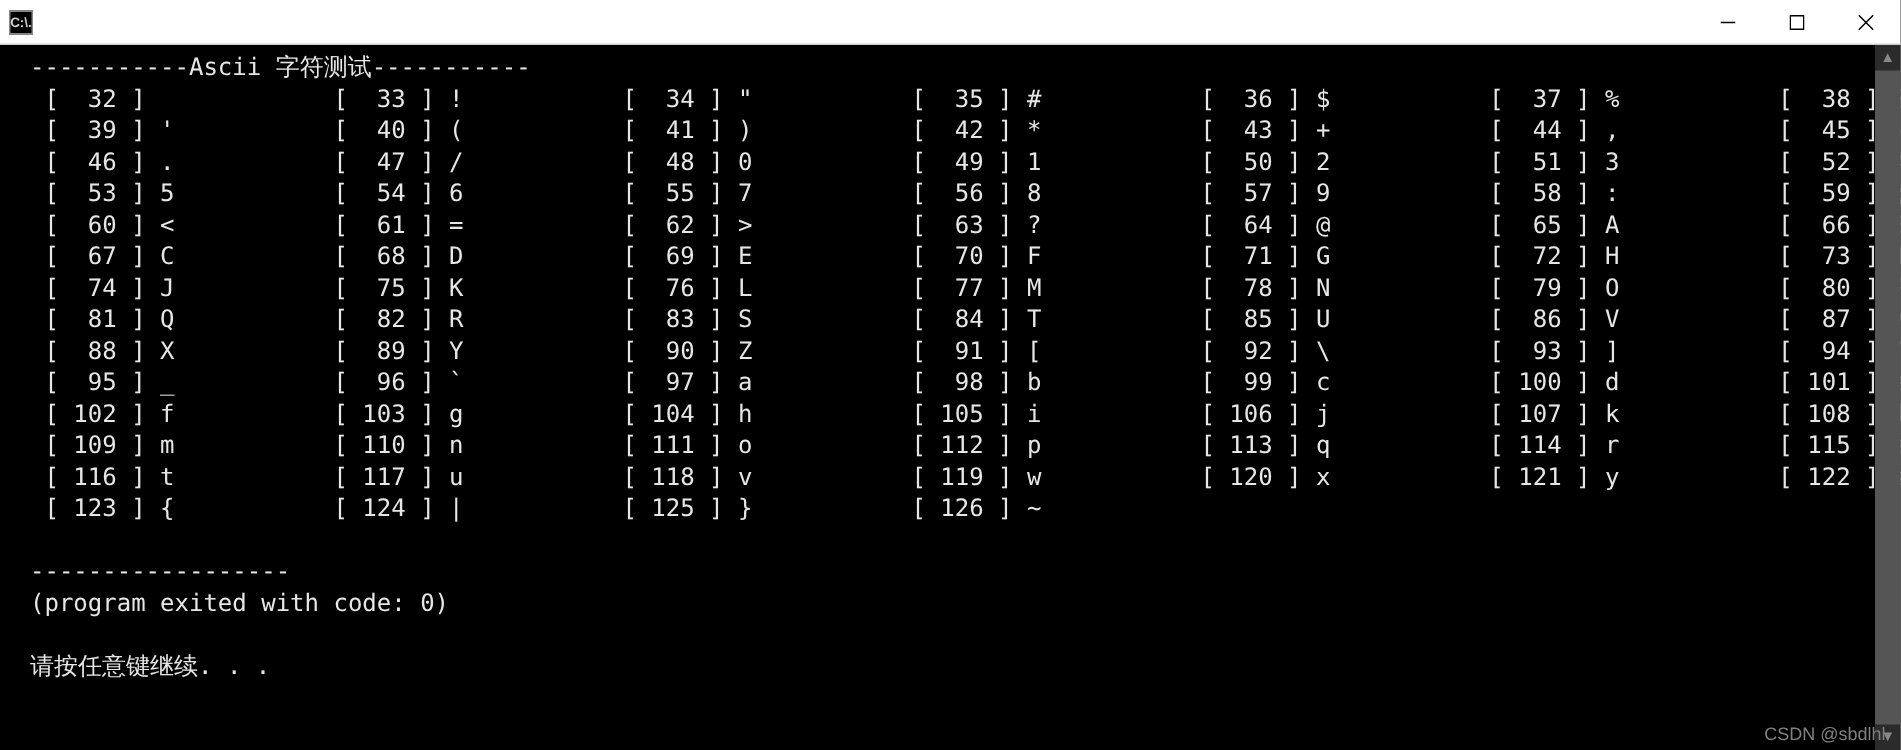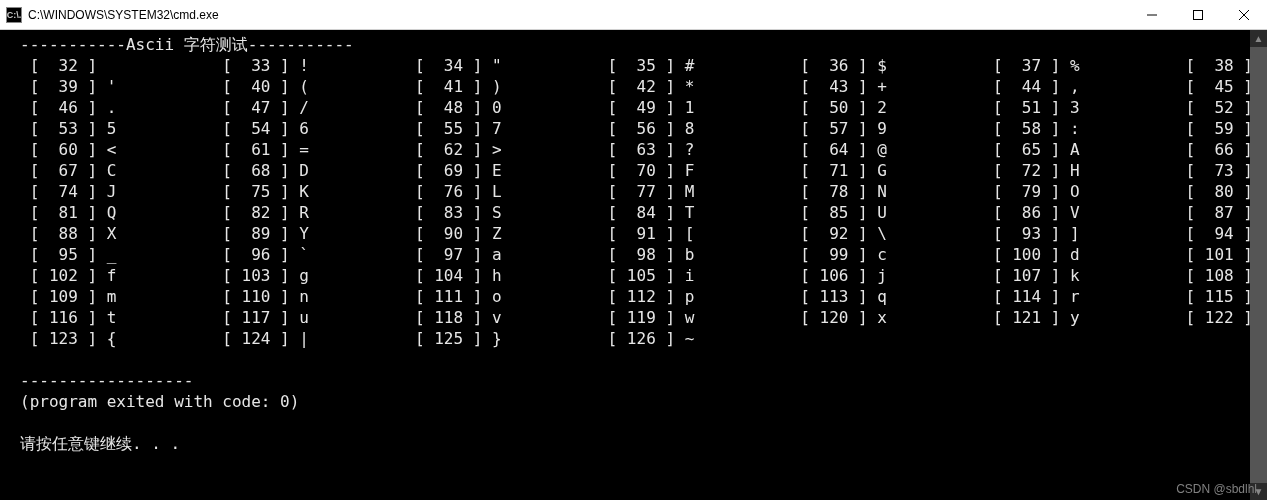--- a/index.html
+++ b/index.html
@@ -67,21 +67,20 @@
     position:absolute; right:10px; bottom:4px;
     color:#808080; font-size:12px;
     font-family:"Segoe UI", Arial, sans-serif;
   }
 </style>
 </head>
 <body>
 
 <div class="titlebar">
   <div class="cmd-icon">C:\.</div>
-  <div class="title">C:\WINDOWS\SYSTEM32\cmd.exe</div>
   <div class="spacer"></div>
   <div class="winbtn">
     <svg viewBox="0 0 10 10">
         <line x1="0" y1="5" x2="10" y2="5"></line>
       </svg>
   </div>
   <div class="winbtn">
     <svg viewBox="0 0 10 10">
         <rect x="0.5" y="0.5" width="9" height="9"></rect>
       </svg>

